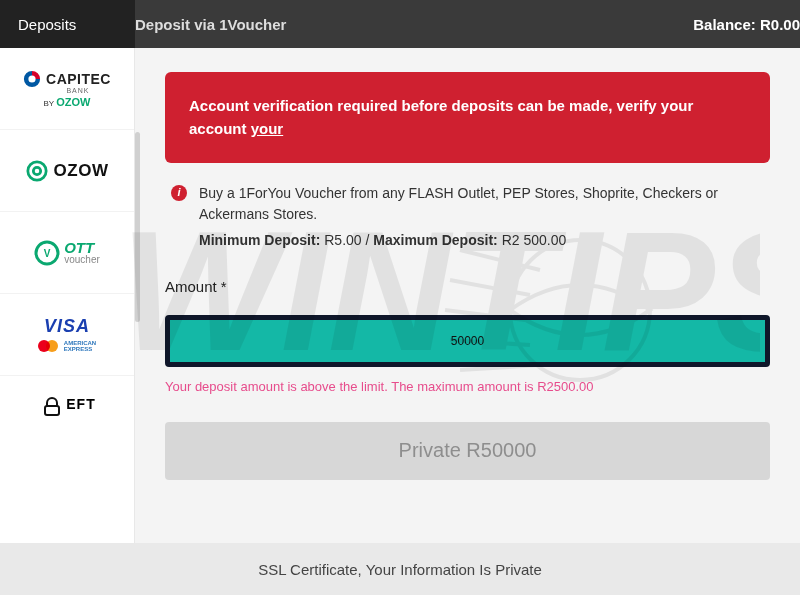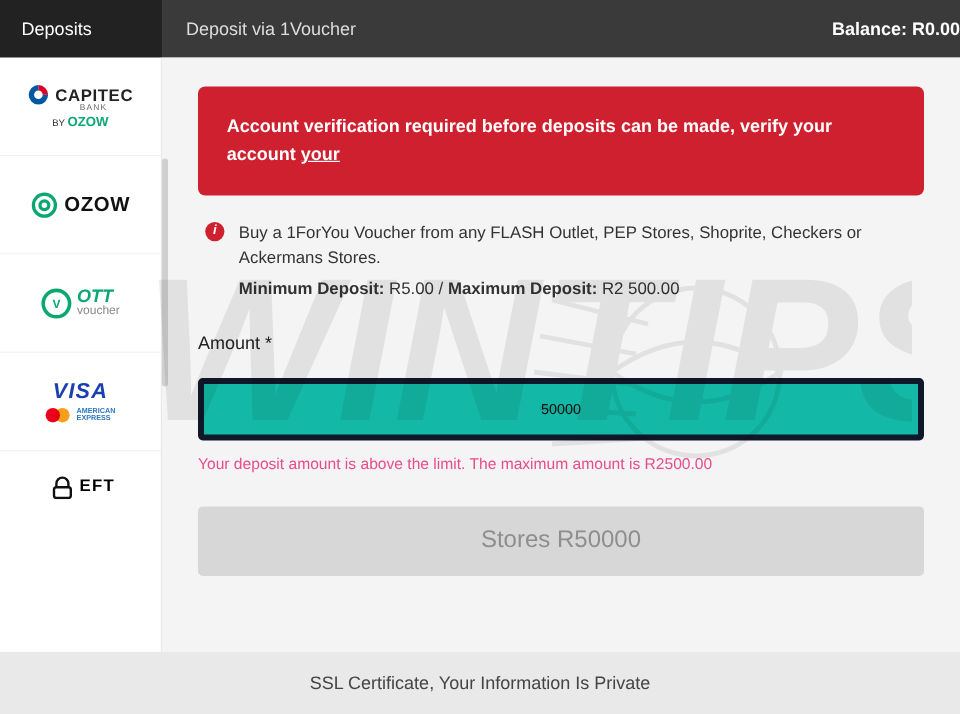--- a/index.html
+++ b/index.html
@@ -1,19 +1,19 @@
 <!DOCTYPE html>
 <html><head>
 <meta charset="utf-8">
 <style>
 *{box-sizing:border-box;margin:0;padding:0;font-family:Arial,Helvetica,sans-serif}
 body{background:#fff;width:800px;height:595px;overflow:hidden;position:relative}
 .topbar{display:flex;height:48px;background:#3a3a3a;color:#fff;align-items:center;font-size:15px}
 .topbar-left{width:135px;background:#222;height:100%;display:flex;align-items:center;padding-left:18px;font-weight:500}
-.topbar-mid{flex:1;padding-left:20px;font-weight:400;color:#ddd}
+.topbar-mid{flex:1;font-weight:700;color:#ddd}
 .topbar-right{font-weight:700}
 .body{display:flex;height:495px}
 .sidebar{width:135px;background:#fff;border-right:1px solid #e8e8e8;display:flex;flex-direction:column;position:relative}
 .sidebar-item{height:82px;display:flex;align-items:center;justify-content:center;cursor:pointer;border-bottom:1px solid #f2f2f2;position:relative}
 .sidebar-item.selected{border:3px solid #2ecc71;height:84px}
 .scrolltrack{position:absolute;right:-6px;top:84px;width:5px;height:190px;background:#d0d0d0;border-radius:3px}
 .main{flex:1;background:#f4f4f4;padding:24px 30px 16px 30px;display:flex;flex-direction:column;gap:20px;overflow:hidden}
 .alert{background:#cf2030;color:#fff;border-radius:6px;padding:22px 24px;font-weight:700;font-size:15px;line-height:1.55}
 .alert-link{text-decoration:underline;cursor:pointer}
 .info{display:flex;gap:12px;padding:0 6px;font-size:14px;color:#333;line-height:1.55}
@@ -138,21 +138,21 @@
         <div>Buy a 1ForYou Voucher from any FLASH Outlet, PEP Stores, Shoprite, Checkers or Ackermans Stores.</div>
         <div class="info-deposits">
           <b>Minimum Deposit:</b> <span>R5.00</span><span> / </span><b>Maximum Deposit:</b> <span>R2 500.00</span>
         </div>
       </div>
     </div>
 
     <div class="amount-label">Amount *</div>
     <input class="amount-input" value="50000" style="">
     <div class="error-text">Your deposit amount is above the limit. The maximum amount is R2500.00</div>
-    <button class="deposit-btn">Stores R50000</button>
+    <button class="deposit-btn">Private R50000</button>
   </div>
 </div>
 
 <div class="footer">
   <div class="footer-right">SSL Certificate, Your Information Is Private</div>
 </div>
 
 <div class="watermark">
   <svg viewBox="0 0 720 420">
     <text x="80" y="260" font-size="170" font-weight="900" fill="#000" font-style="italic">WINTIPS</text>

